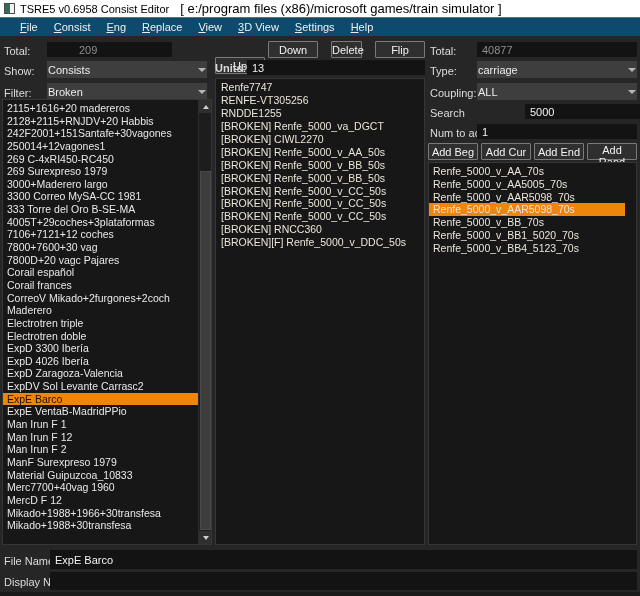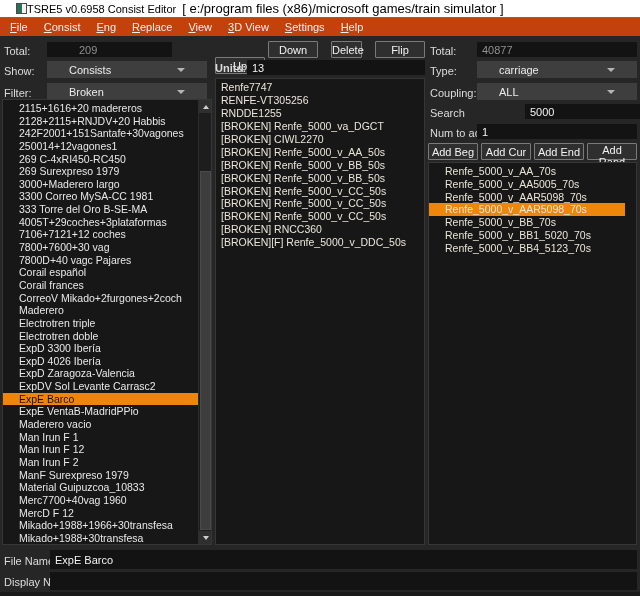--- a/index.html
+++ b/index.html
@@ -5,48 +5,48 @@
   :root { --accent:#EF860C; }
   * { box-sizing:border-box; margin:0; padding:0; }
   body {
     width:640px; height:596px; background:#262626;
     font-family:"Liberation Sans", sans-serif; font-size:11px; color:#e0e0e0;
     position:relative; overflow:hidden;
   }
 
   
   .titlebar { position:absolute; left:0; top:0; width:640px; height:17px;
-    background:#ffffff; color:#000; display:flex; align-items:center; padding-left:16px; }
+    background:#ffffff; color:#000; display:flex; align-items:center; gap:5px; padding-left:4px; }
   .app-icon { width:11px; height:11px; border:1px solid #4a4a4a;
     background:linear-gradient(90deg,#2f6e57 0 55%, #f2f2f2 55%); flex:0 0 auto; }
   .title-text { font-size:11px; }
   .title-path { font-size:13px; margin-left:6px; }
 
   
   .menubar { position:absolute; left:0; top:17px; width:640px; height:19px;
-    background:#c2410c; border-top:1px solid #6b6b6b; display:flex; align-items:center; padding-left:2px; }
+    background:#0c4a6e; border-top:1px solid #6b6b6b; display:flex; align-items:center; padding-left:12px; }
   .menu-item { display:inline-block; padding:0 8px; line-height:18px; color:#efefef; }
   .menu-item::first-letter { text-decoration:underline; }
 
   .lbl { position:absolute; color:#dcdcdc; line-height:15px; }
 
   .tinput { position:absolute; background:#131313; border:none; outline:none;
     color:#f2f2f2; font-family:"Liberation Sans",sans-serif; font-size:11px; padding:0 5px; }
   .tinput.muted { color:#8f8f8f; }
 
   .dropdown { position:absolute; height:17px; background:#3e3e3e; color:#ececec;
-    display:flex; align-items:center; padding:0 22px; }
+    display:flex; align-items:center; padding:0 1px; }
   .dd-arrow { width:0; height:0; margin-left:auto;
     border-left:4px solid transparent; border-right:4px solid transparent; border-top:4px solid #b5b5b5; }
 
   .btn { position:absolute; height:17px; background:#2f2f2f; border:1px solid #7a7a7a;
     border-radius:1px; color:#f2f2f2; font-family:"Liberation Sans",sans-serif; font-size:11px; text-align:center; }
 
   .list { position:absolute; background:#171717; border:1px solid #363636; overflow:hidden; padding-top:2px; }
-  .list-item { white-space:nowrap; overflow:hidden; padding-left:16px; color:#e8e8e8; }
+  .list-item { white-space:nowrap; overflow:hidden; padding-left:4px; color:#e8e8e8; }
   .list-item.selected { background:var(--accent); color:#201300; }
 
   .list-left  { left:2px;  top:99px;  width:210px; height:446px; }
   .list-left .list-item { line-height:12.65px; height:12.65px; font-size:10.5px; margin-right:13px; }
 
   .list-mid   { left:215px; top:78px; width:210px; height:467px; }
   .list-mid .list-item { line-height:12.95px; height:12.95px; font-size:10.5px; color:#eae5d9; padding-left:5px; }
 
   .list-right { left:428px; top:162px; width:209px; height:383px; padding-right:11px; }
   .list-right .list-item { line-height:12.8px; height:12.8px; font-size:10.5px; color:#eae5d9; }
@@ -112,34 +112,33 @@
     <div class="list-item">242F2001+151Santafe+30vagones</div>
     <div class="list-item">250014+12vagones1</div>
     <div class="list-item">269 C-4xRI450-RC450</div>
     <div class="list-item">269 Surexpreso 1979</div>
     <div class="list-item">3000+Maderero largo</div>
     <div class="list-item">3300 Correo MySA-CC 1981</div>
     <div class="list-item">333 Torre del Oro B-SE-MA</div>
     <div class="list-item">4005T+29coches+3plataformas</div>
     <div class="list-item">7106+7121+12 coches</div>
     <div class="list-item">7800+7600+30 vag</div>
-    <div class="list-item">7800D+40 vagc Pajares</div>
+    <div class="list-item">7800D+20 vagc Pajares</div>
     <div class="list-item">Corail español</div>
     <div class="list-item">Corail frances</div>
     <div class="list-item">CorreoV Mikado+2furgones+2coch</div>
     <div class="list-item">Maderero</div>
     <div class="list-item">Electrotren triple</div>
     <div class="list-item">Electrotren doble</div>
     <div class="list-item">ExpD 3300 Ibería</div>
     <div class="list-item">ExpD 4026 Ibería</div>
     <div class="list-item">ExpD Zaragoza-Valencia</div>
     <div class="list-item">ExpDV Sol Levante Carrasc2</div>
     <div class="list-item selected">ExpE Barco</div>
     <div class="list-item">ExpE VentaB-MadridPPio</div>
-    <div class="list-item">Maderero vacio</div>
     <div class="list-item">Man Irun F 1</div>
     <div class="list-item">Man Irun F 12</div>
     <div class="list-item">Man Irun F 2</div>
     <div class="list-item">ManF Surexpreso 1979</div>
     <div class="list-item">Material Guipuzcoa_10833</div>
     <div class="list-item">Merc7700+40vag 1960</div>
     <div class="list-item">MercD F 12</div>
     <div class="list-item">Mikado+1988+1966+30transfesa</div>
     <div class="list-item">Mikado+1988+30transfesa</div>
   </div>

